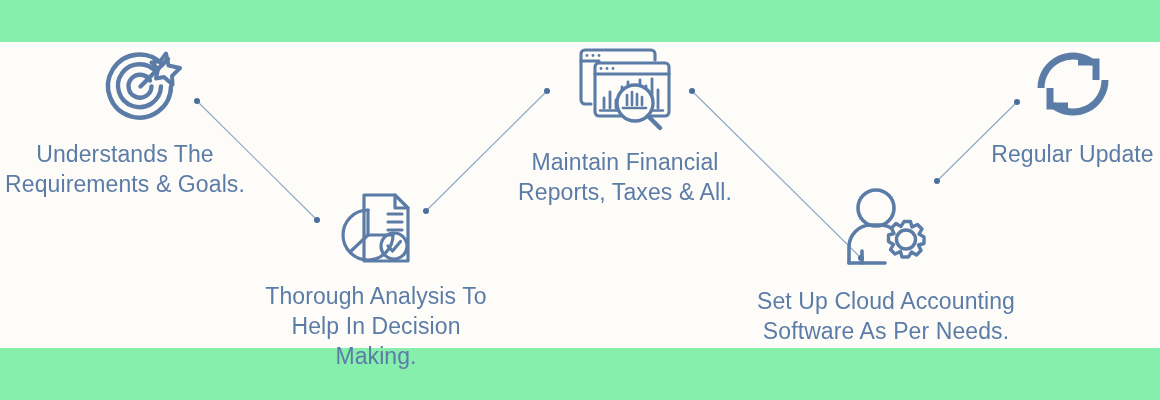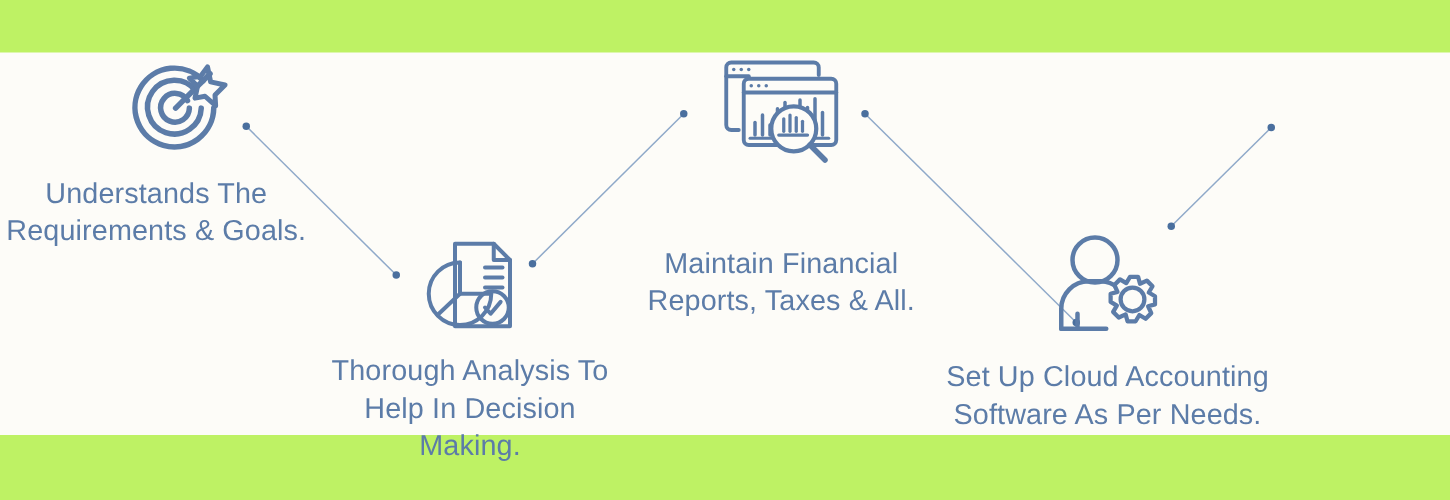--- a/index.html
+++ b/index.html
@@ -5,21 +5,21 @@
 <style>
   html, body {
     margin: 0;
     padding: 0;
     background: #ffffff;
   }
   #canvas {
     position: relative;
     width: 1160px;
     height: 400px;
-    background: #bef264;
+    background: #86efac;
     overflow: hidden;
     font-family: "Liberation Sans", "DejaVu Sans", sans-serif;
   }
   .band {
     position: absolute;
     left: 0;
     top: 42px;
     width: 1160px;
     height: 306px;
     background: #fdfcf8;
@@ -49,21 +49,21 @@
     line-height: 1.30;
     text-align: center;
     white-space: pre-line;
     letter-spacing: 0.1px;
   }
 
   
   #step-1 { left: 0px;   top: 48px;  width: 250px; }
   #step-1 .step-icon { margin-left: 40px; }
   #step-2 { left: 248px; top: 188px; width: 256px; justify-content: flex-end; }
-  #step-3 { left: 500px; top: 42px;  width: 250px; gap: 48px; }
+  #step-3 { left: 500px; top: 42px;  width: 250px; }
   #step-4 { left: 754px; top: 185px; width: 264px; }
   #step-5 { left: 985px; top: 42px;  width: 175px; }
 </style>
 </head>
 <body>
 
 <div id="canvas">
 
   <div class="band"></div>
 
@@ -187,14 +187,27 @@
                    L79.5 70 L74.5 67 L71.5 72 L65 72 L63.5 66.5 L58 69 L53.5 64.5 L56.5 59.5 L51.5 56.5
                    L51.5 50 L57 48.5 L54.5 43 L59 38.5 L64 41.5 Z" fill="#fdfcf8" stroke-width="3.4"></path>
           <circle cx="69" cy="54.5" r="9.5" stroke-width="3.4"></circle>
         </g>
       </svg>
     </span>
     <div class="step-label">Set Up Cloud Accounting
 Software As Per Needs.</div>
   </div>
 
+  <div class="step" id="step-5">
+    <span class="step-icon">
+      <svg width="86" height="84" viewBox="0 0 86 84">
+        <g fill="none" stroke="#5c7ca8" stroke-width="7" stroke-linecap="butt" stroke-linejoin="miter">
+          <path d="M11 46 A32 32 0 0 1 63 21"></path>
+          <path d="M75 38 A32 32 0 0 1 23 63"></path>
+          <path d="M48 20 L66 20 L66 38"></path>
+          <path d="M38 64 L20 64 L20 46"></path>
+        </g>
+      </svg>
+    </span>
+    <div class="step-label">Regular Update</div>
+  </div>
 
 </div>
 
 </body></html>

